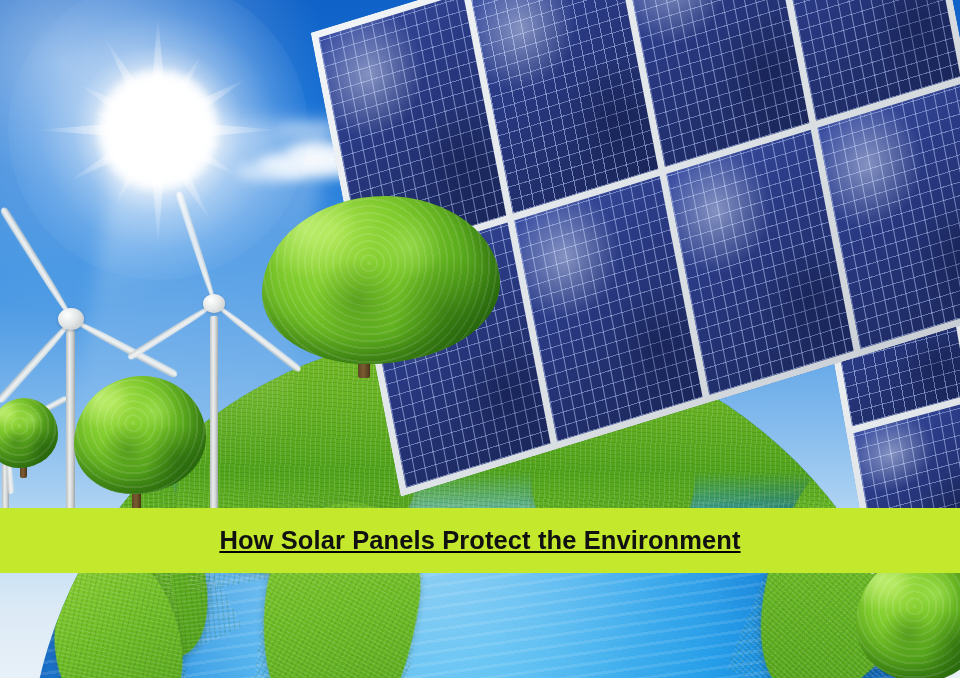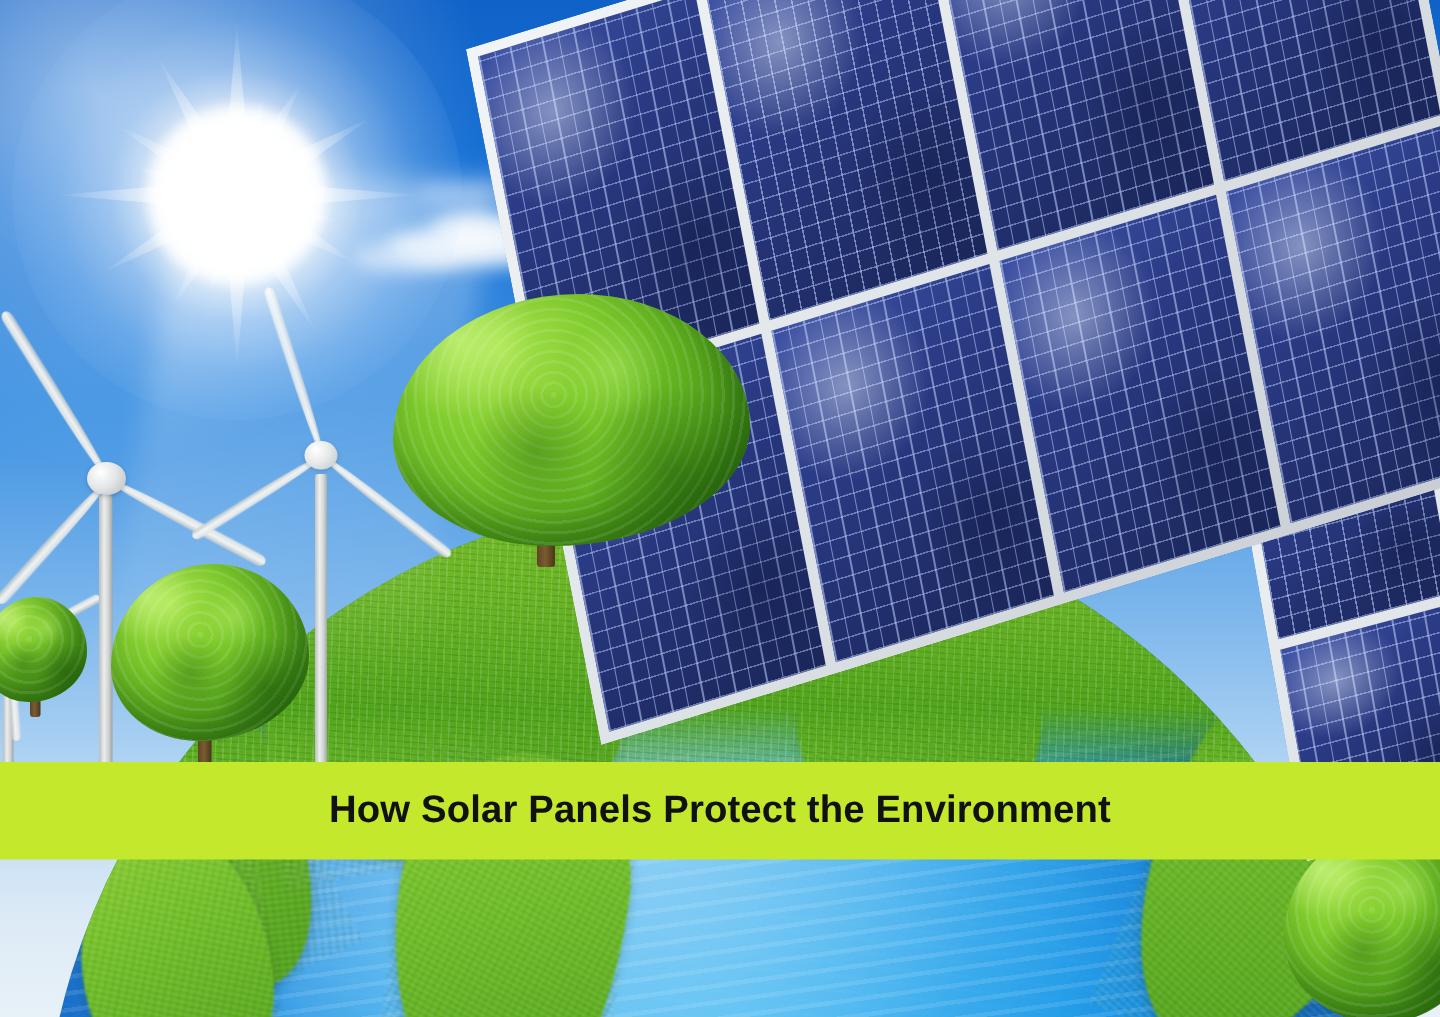--- a/index.html
+++ b/index.html
@@ -456,20 +456,21 @@
   
   .title-banner {
     position: absolute;
     left: 0;
     top: 508px;
     width: 960px;
     height: 65px;
     display: flex;
     align-items: center;
     justify-content: center;
+    text-decoration: underline;
   }
   .title-banner-bg {
     position: absolute;
     inset: 0;
   }
   .title-text {
     position: relative;
     color: #111111;
     font-family: "Liberation Sans", sans-serif;
     font-weight: bold;

